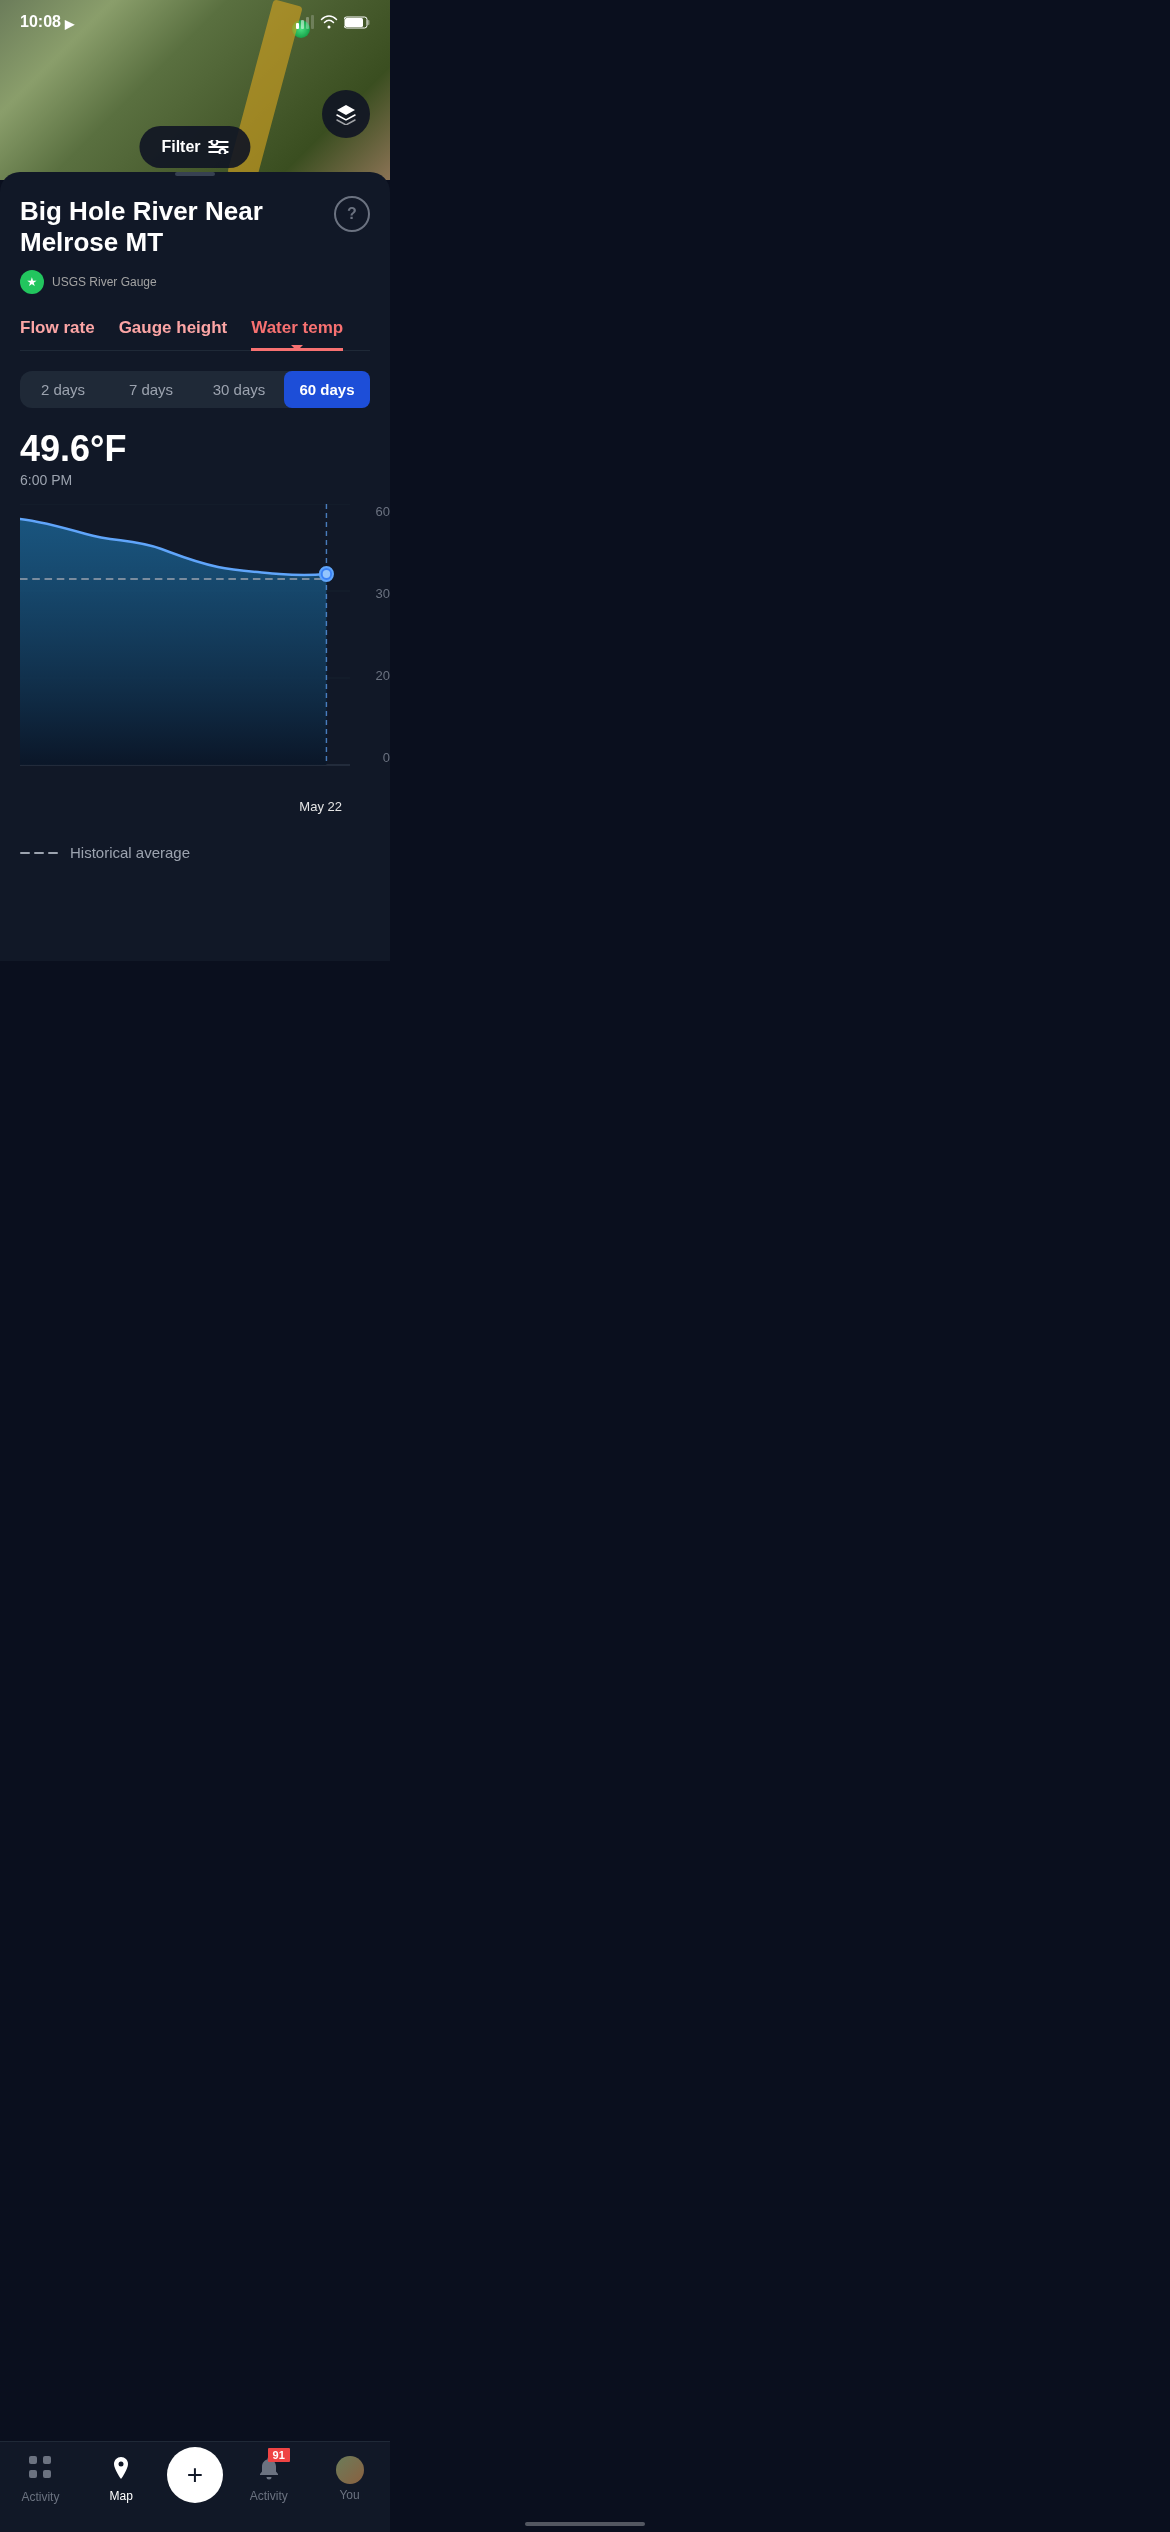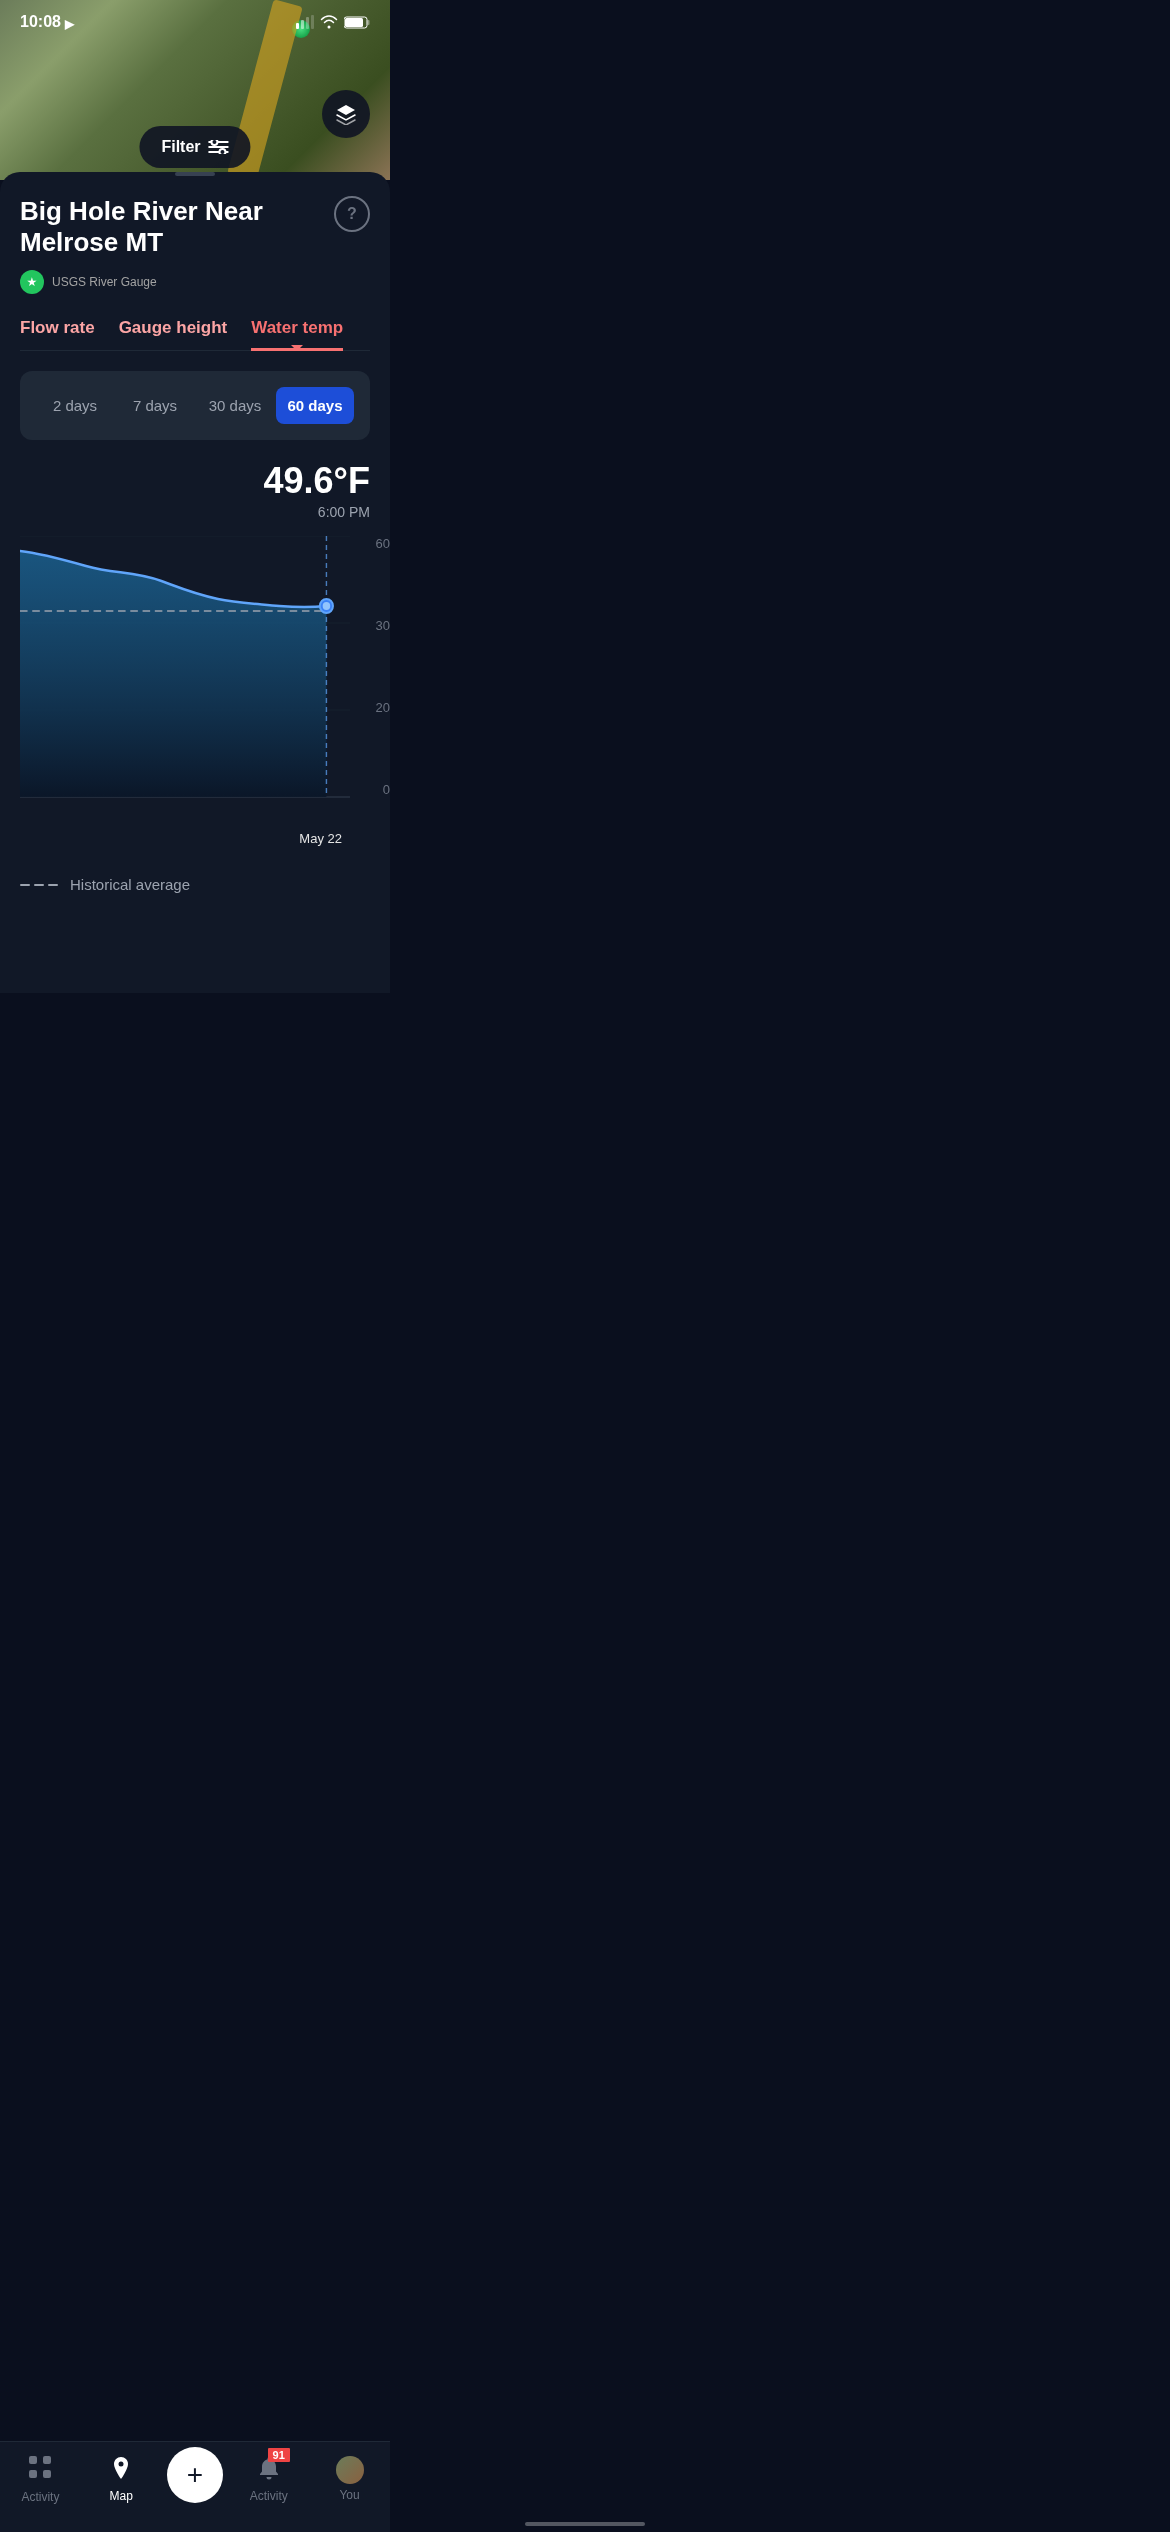--- a/index.html
+++ b/index.html
@@ -236,21 +236,21 @@
       border-left: 6px solid transparent;
       border-right: 6px solid transparent;
       border-top: 6px solid #f87171;
     }
 
     
     .time-range {
       display: flex;
       background: #1f2937;
       border-radius: 12px;
-      padding: 16px;
+      padding: 0;
       margin-bottom: 20px;
       gap: 2px;
     }
 
     .time-btn {
       flex: 1;
       padding: 10px 0;
       border: none;
       border-radius: 8px;
       font-size: 15px;
@@ -261,21 +261,21 @@
     }
 
     .time-btn.active {
       background: #1d4ed8;
       color: #fff;
       font-weight: 600;
     }
 
     
     .current-reading {
-      text-align: right;
+      text-align: left;
       margin-bottom: 16px;
     }
 
     .reading-value {
       font-size: 36px;
       font-weight: 700;
       color: #fff;
     }
 
     .reading-time {

